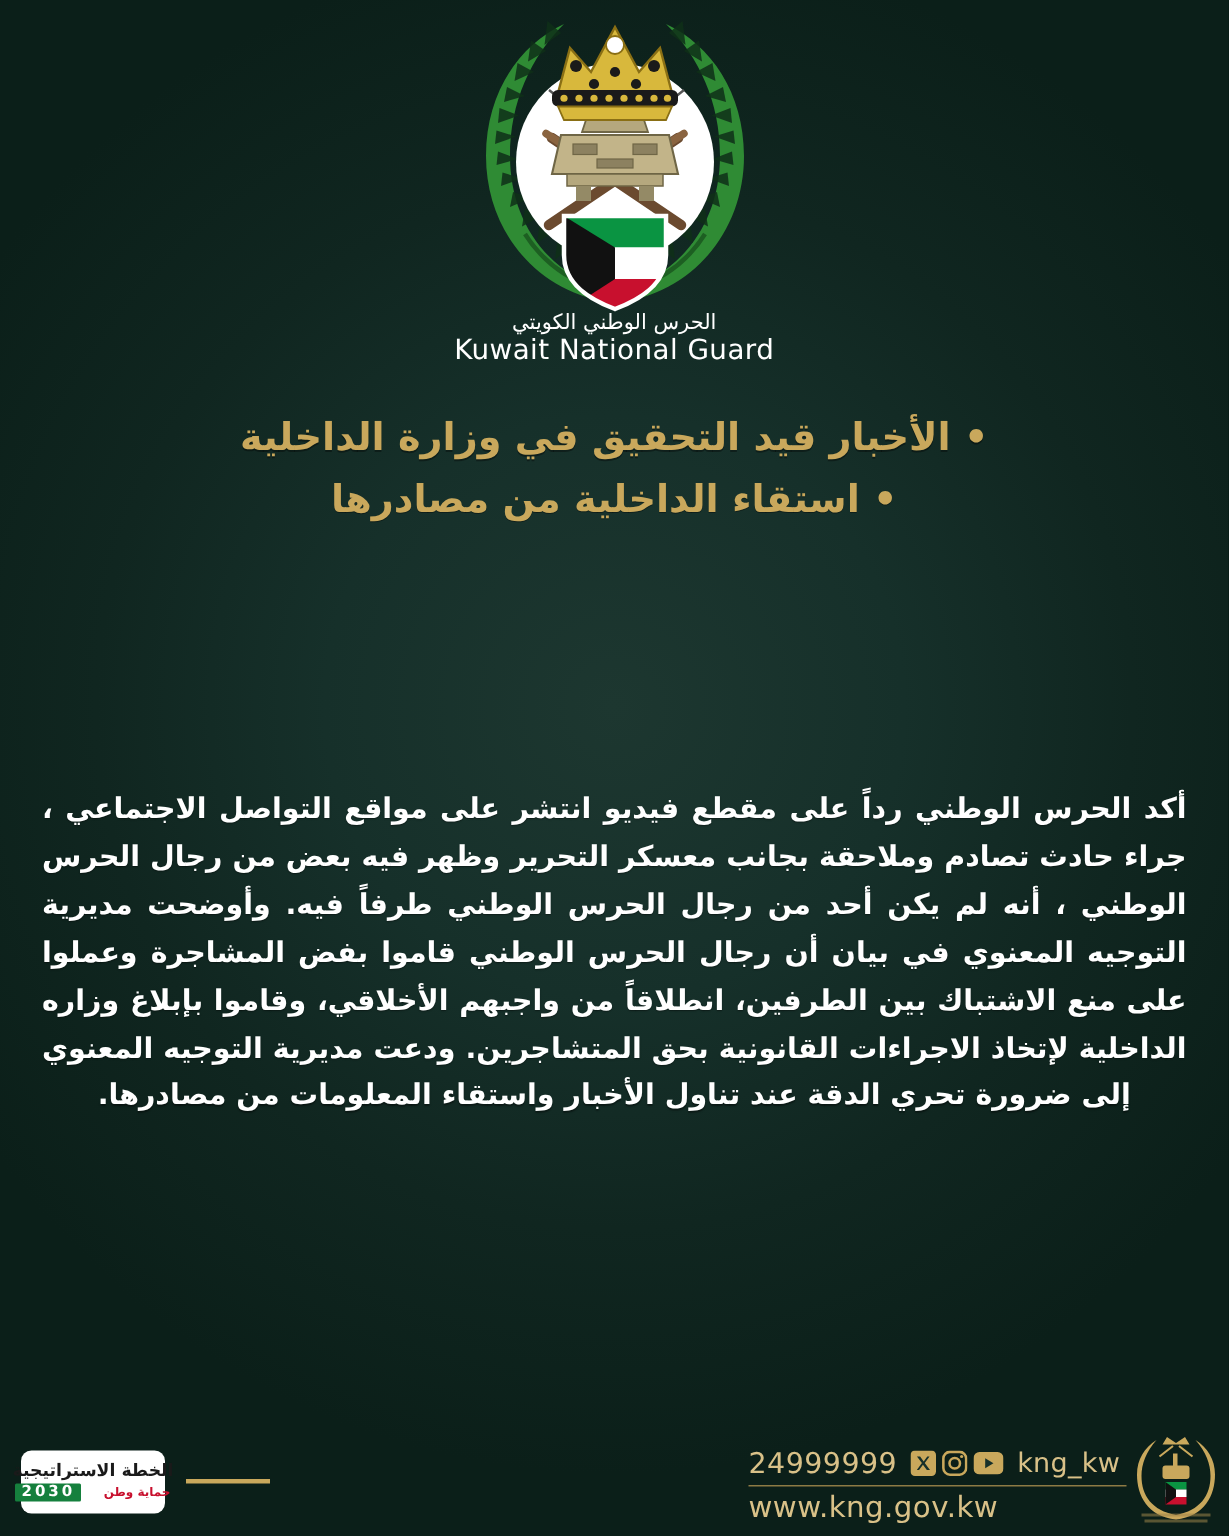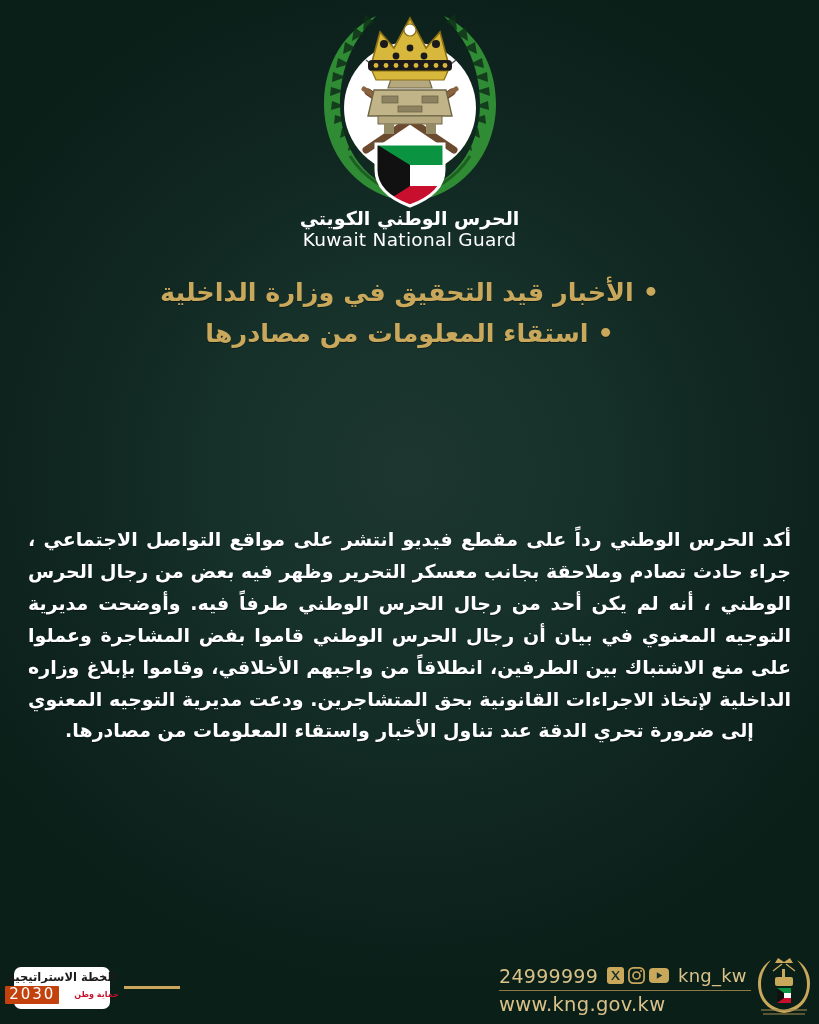--- a/index.html
+++ b/index.html
@@ -30,22 +30,22 @@
     flex-direction: column;
     align-items: center;
   }
   .emblem {
     width: 208px;
     height: 206px;
     display: block;
   }
   .emblem-caption-ar {
     color: #ffffff;
-    font-size: 19px;
-    font-weight: 700;
+    font-size: 14px;
+    font-weight: 400;
     letter-spacing: 0px;
     margin-top: -2px;
     line-height: 1.1;
     text-align: right;
   }
   .emblem-caption-en {
     color: #ffffff;
     font-size: 18.5px;
     font-weight: 400;
     letter-spacing: 0.3px;
@@ -179,24 +179,24 @@
     line-height: 1;
     white-space: nowrap;
   }
   .strategy-bar {
     display: flex;
     align-items: center;
     gap: 4px;
     margin-top: 2px;
   }
   .strategy-2030 {
-    background: #c2410c;
+    background: #15803d;
     color: #ffffff;
-    font-size: 15px;
-    font-weight: 400;
+    font-size: 10px;
+    font-weight: 700;
     letter-spacing: 2px;
     padding: 0px 4px 1px 4px;
     line-height: 1.15;
     direction: ltr;
     border-radius: 1px;
   }
   .strategy-sub {
     color: #c8102e;
     font-size: 8px;
     font-weight: 700;
@@ -316,21 +316,21 @@
         <path d="M66 67 L142 67 L138 76 L70 76 Z" fill="#d8b83c" stroke="#8a6f14" stroke-width="1.2"></path>
       </g>
     </svg>
 
     <div class="emblem-caption-ar">الحرس الوطني الكويتي</div>
     <div class="emblem-caption-en">Kuwait National Guard</div>
   </div>
 
   <div class="bullets">
     <p class="bullet-line bullet-2">• الأخبار قيد التحقيق في وزارة الداخلية</p>
-    <p class="bullet-line bullet-3">• استقاء المعلومات من مصادرها</p>
+    <p class="bullet-line bullet-3">• استقاء الداخلية من مصادرها</p>
   </div>
 
   <div class="body-text">أكد الحرس الوطني رداً على مقطع فيديو انتشر على مواقع التواصل الاجتماعي ، جراء حادث تصادم وملاحقة بجانب معسكر التحرير وظهر فيه بعض من رجال الحرس الوطني ، أنه لم يكن أحد من رجال الحرس الوطني طرفاً فيه. وأوضحت مديرية التوجيه المعنوي في بيان أن  رجال الحرس الوطني قاموا بفض المشاجرة وعملوا على منع الاشتباك بين الطرفين، انطلاقاً من واجبهم الأخلاقي، وقاموا بإبلاغ  وزاره الداخلية لإتخاذ الاجراءات القانونية بحق المتشاجرين. ودعت مديرية التوجيه المعنوي إلى ضرورة تحري الدقة عند تناول الأخبار واستقاء المعلومات من مصادرها.</div>
 
   <div class="footer">
 
     <svg class="footer-logo" viewBox="0 0 58 66">
       <path d="M29 58 C 10 56, 3 42, 3 28 C 3 18, 8 10, 16 5 C 9 13, 6 21, 6 29 C 6 42, 13 52, 29 55 Z" fill="#c9a85c"></path>
       <path d="M29 58 C 48 56, 55 42, 55 28 C 55 18, 50 10, 42 5 C 49 13, 52 21, 52 29 C 52 42, 45 52, 29 55 Z" fill="#c9a85c"></path>
       <rect x="20" y="22" width="18" height="9" rx="2" fill="#c9a85c"></rect>

